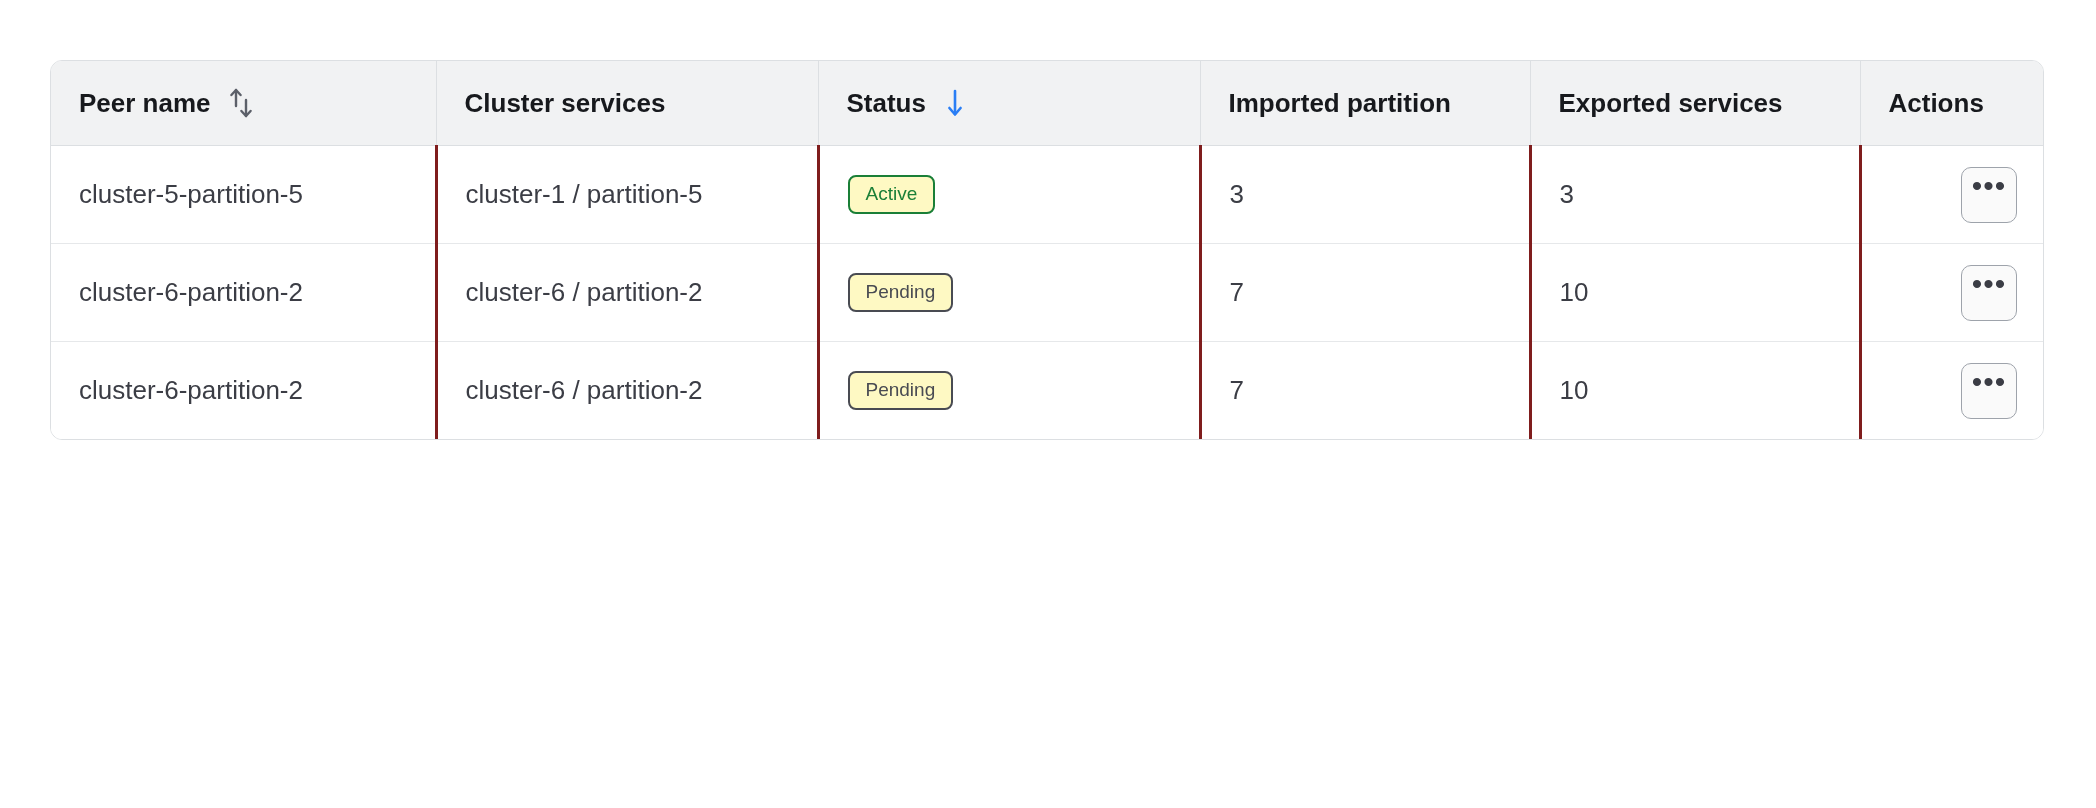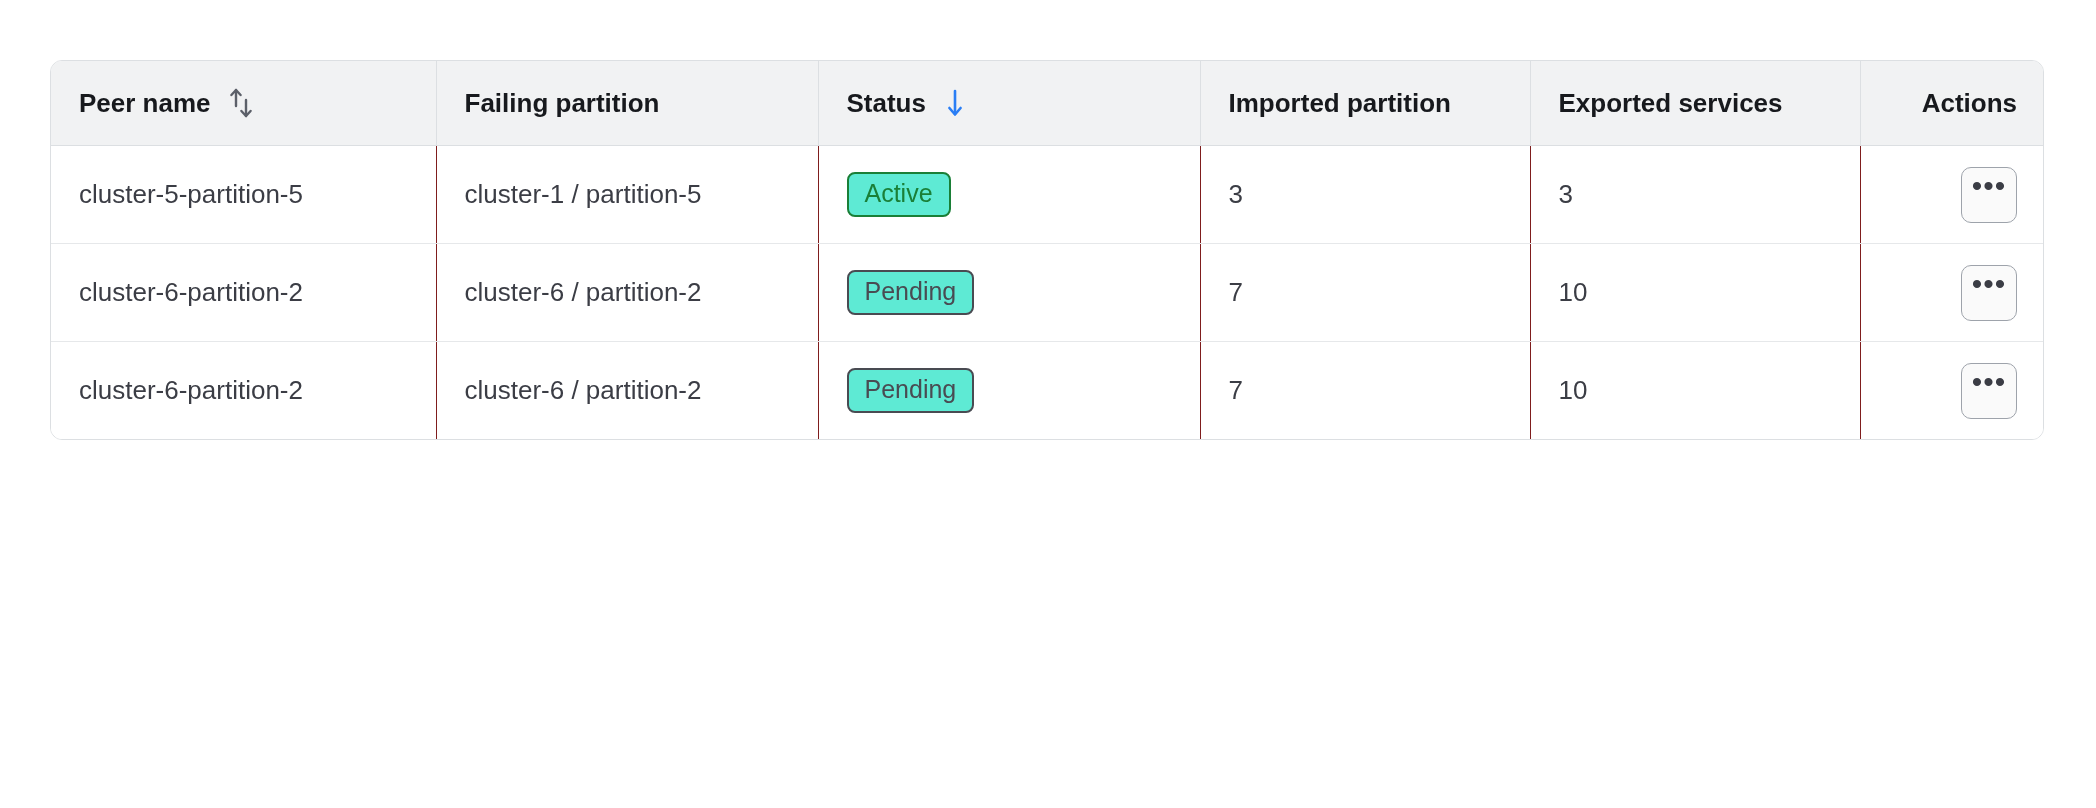--- a/index.html
+++ b/index.html
@@ -50,31 +50,31 @@
   thead th:last-child {
     border-right: none;
     text-align: right;
   }
 
   .th-inner {
     display: flex;
     align-items: center;
     gap: 16px;
   }
-  .th-inner.right { justify-content: flex-end; }
+  .th-inner.right { justify-content: flex-start; }
 
   .sort-icon {
     display: inline-flex;
     align-items: center;
     flex: 0 0 auto;
   }
 
   tbody td {
     border-bottom: 1px solid #e6e8ea;
-    border-right: 1px solid #7f1d1d;
+    border-right: 3px solid #7f1d1d;
     padding: 0 28px;
     height: 97px;
     font-size: 26px;
     color: #3b3d45;
     text-align: left;
     vertical-align: middle;
     white-space: nowrap;
     background: #ffffff;
   }
   tbody td:last-child {
@@ -83,24 +83,24 @@
   }
   tbody tr:last-child td {
     border-bottom: none;
   }
 
   .badge {
     display: inline-block;
     border: 2px solid currentColor;
     border-radius: 8px;
     padding: 7px 16px 9px;
-    font-size: 25px;
+    font-size: 19px;
     line-height: 1;
     font-weight: normal;
-    background: #5eead4;
+    background: #fef9c3;
   }
 
   .actions-cell {
     text-align: right;
   }
   .kebab-btn {
     display: inline-flex;
     align-items: center;
     justify-content: center;
     width: 56px;
@@ -156,21 +156,21 @@
                     <line x1="19" y1="14" x2="19" y2="30"></line>
                     <polyline points="14.4,25 19,30 23.6,25"></polyline>
                   </g>
                 </svg>
               </span>
             </span>
           </th>
 
           <th>
             <span class="th-inner">
-              <span>Failing partition</span>
+              <span>Cluster services</span>
             </span>
           </th>
 
           <th>
             <span class="th-inner">
               <span>Status</span>
               <span class="sort-icon">
                 <svg width="26" height="32" viewBox="0 0 26 32" aria-hidden="true">
                   <g stroke="#2a7ef5" stroke-width="2.6" fill="none" stroke-linecap="round" stroke-linejoin="round">
                     <line x1="13" y1="4" x2="13" y2="27"></line>

